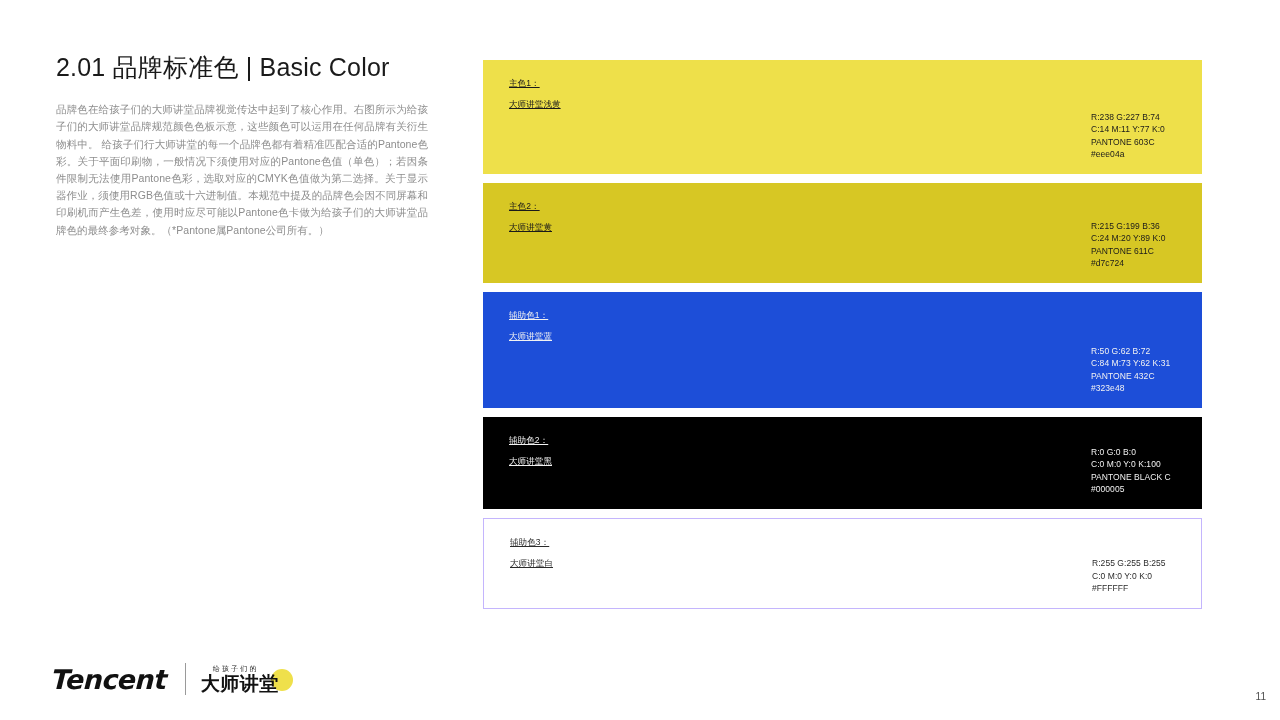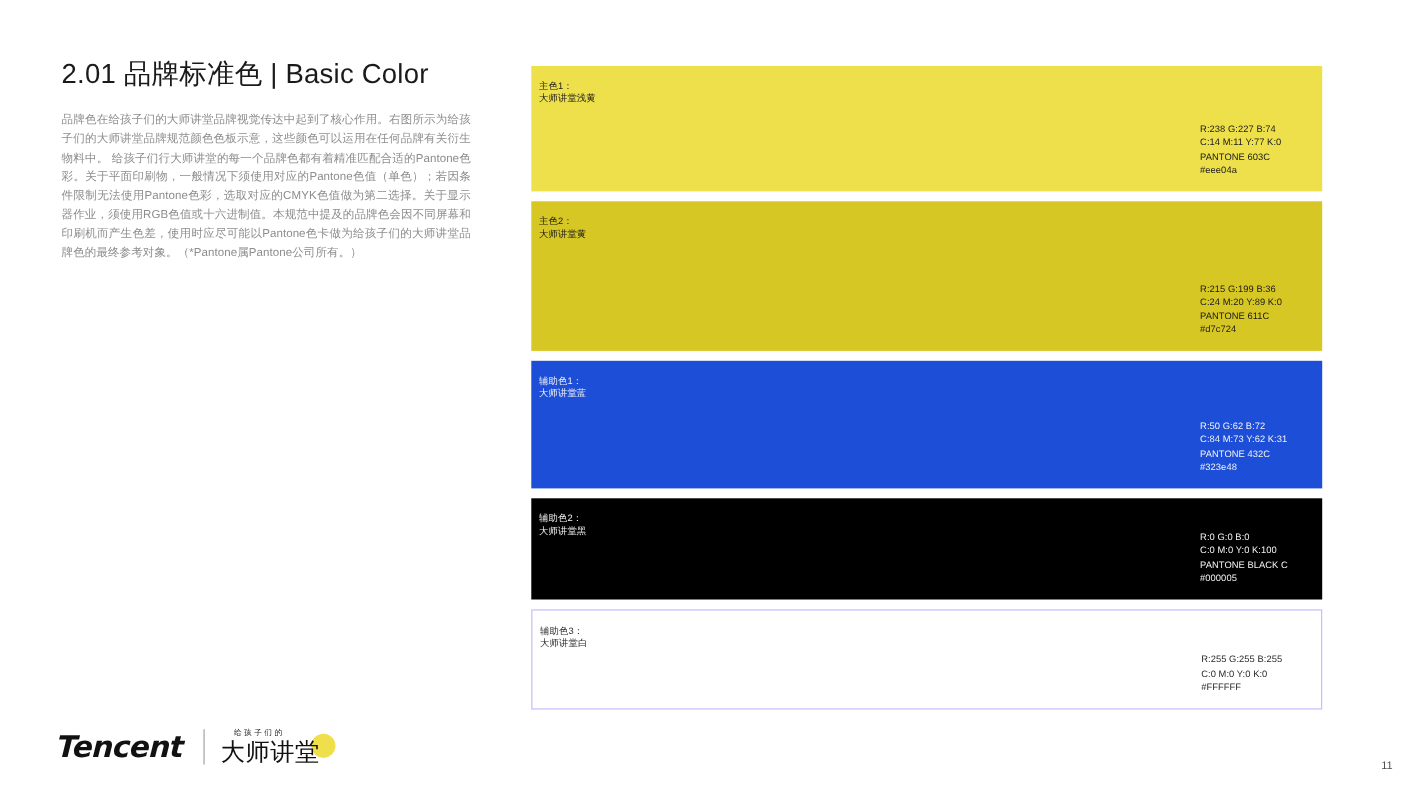--- a/index.html
+++ b/index.html
@@ -47,39 +47,40 @@
     width: 719px;
   }
   .swatch {
     position: relative;
     box-sizing: border-box;
     margin-bottom: 9px;
     width: 100%;
   }
   .swatch-name {
     position: absolute;
-    left: 7px;
+    left: 26px;
     top: 13px;
     font-size: 8.5px;
-    line-height: 11px;
+    line-height: 21px;
     letter-spacing: 0.1px;
     white-space: pre-line;
+    text-decoration: underline;
   }
   .swatch-specs {
     position: absolute;
     right: 0;
     left: 608px;
     bottom: 14px;
     font-size: 8.5px;
     line-height: 12.2px;
     letter-spacing: 0.05px;
     white-space: pre-line;
   }
   .swatch-1 { height: 114px; background: #eee04a; }
-  .swatch-2 { height: 136px; background: #d7c724; }
+  .swatch-2 { height: 100px; background: #d7c724; }
   .swatch-3 { height: 116px; background: #1d4ed8; }
   .swatch-4 { height: 92px; background: #000000; }
   .swatch-5 { height: 91px; background: #ffffff; border: 1px solid #c4b5fd; }
   .dark-text  { color: #1a1a1a; }
   .light-text { color: #f2f2f2; }
   .grey-text  { color: #2b2b2b; }
 
   
   #footer-logo {
     position: absolute;
@@ -125,22 +126,22 @@
     font-size: 7px;
     color: #1a1a1a;
     letter-spacing: 2.2px;
     padding-left: 12px;
     line-height: 1;
     margin-bottom: 2px;
   }
   #sub-brand-main {
     position: relative;
     z-index: 1;
-    font-size: 22px;
-    font-weight: 400;
+    font-size: 19px;
+    font-weight: 700;
     color: #111111;
     letter-spacing: 0.5px;
     line-height: 1.05;
   }
 
   #page-number {
     position: absolute;
     right: 14px;
     bottom: 18px;
     font-size: 10px;

